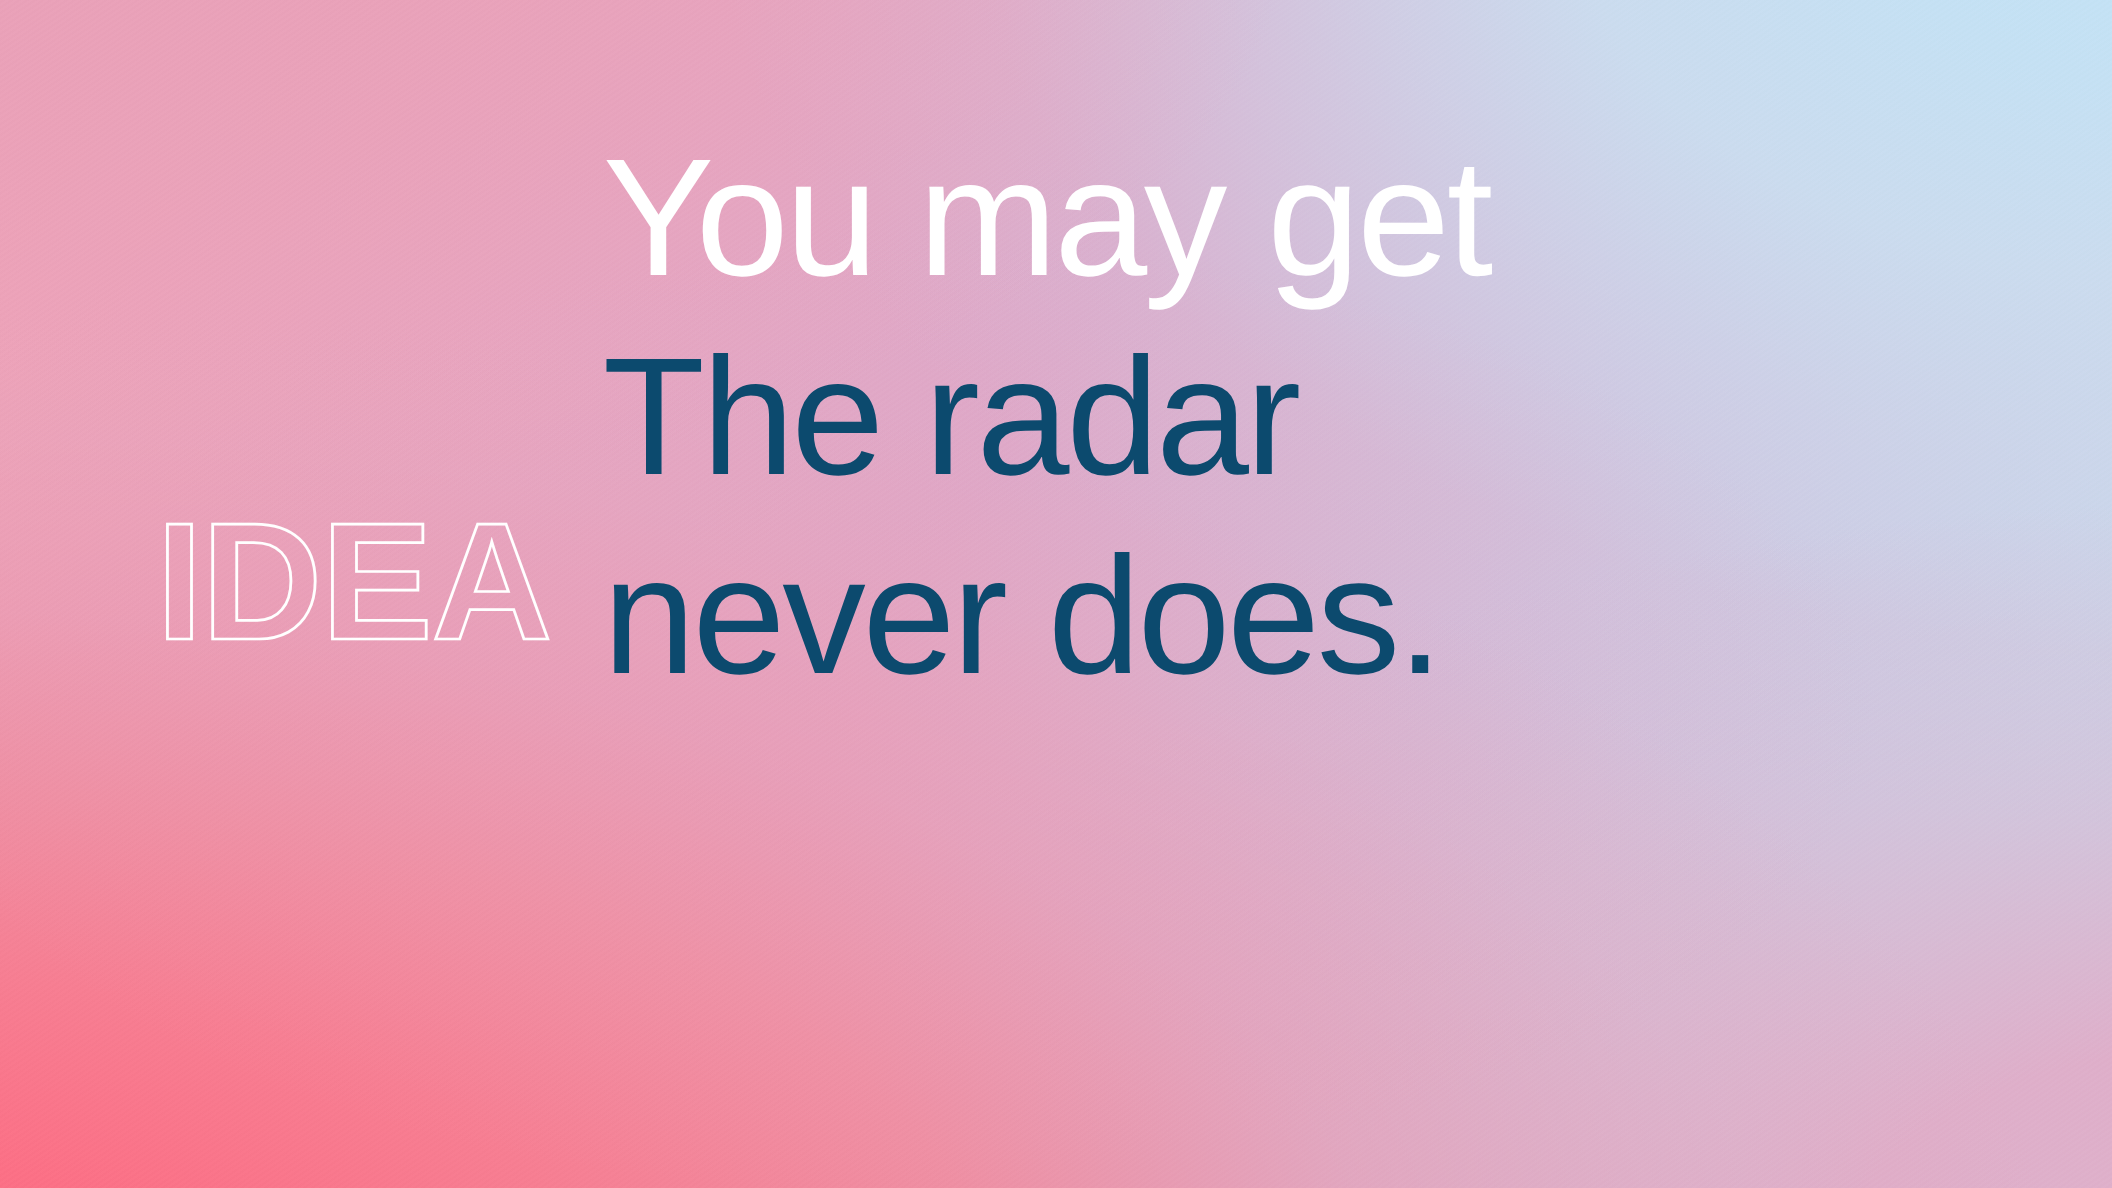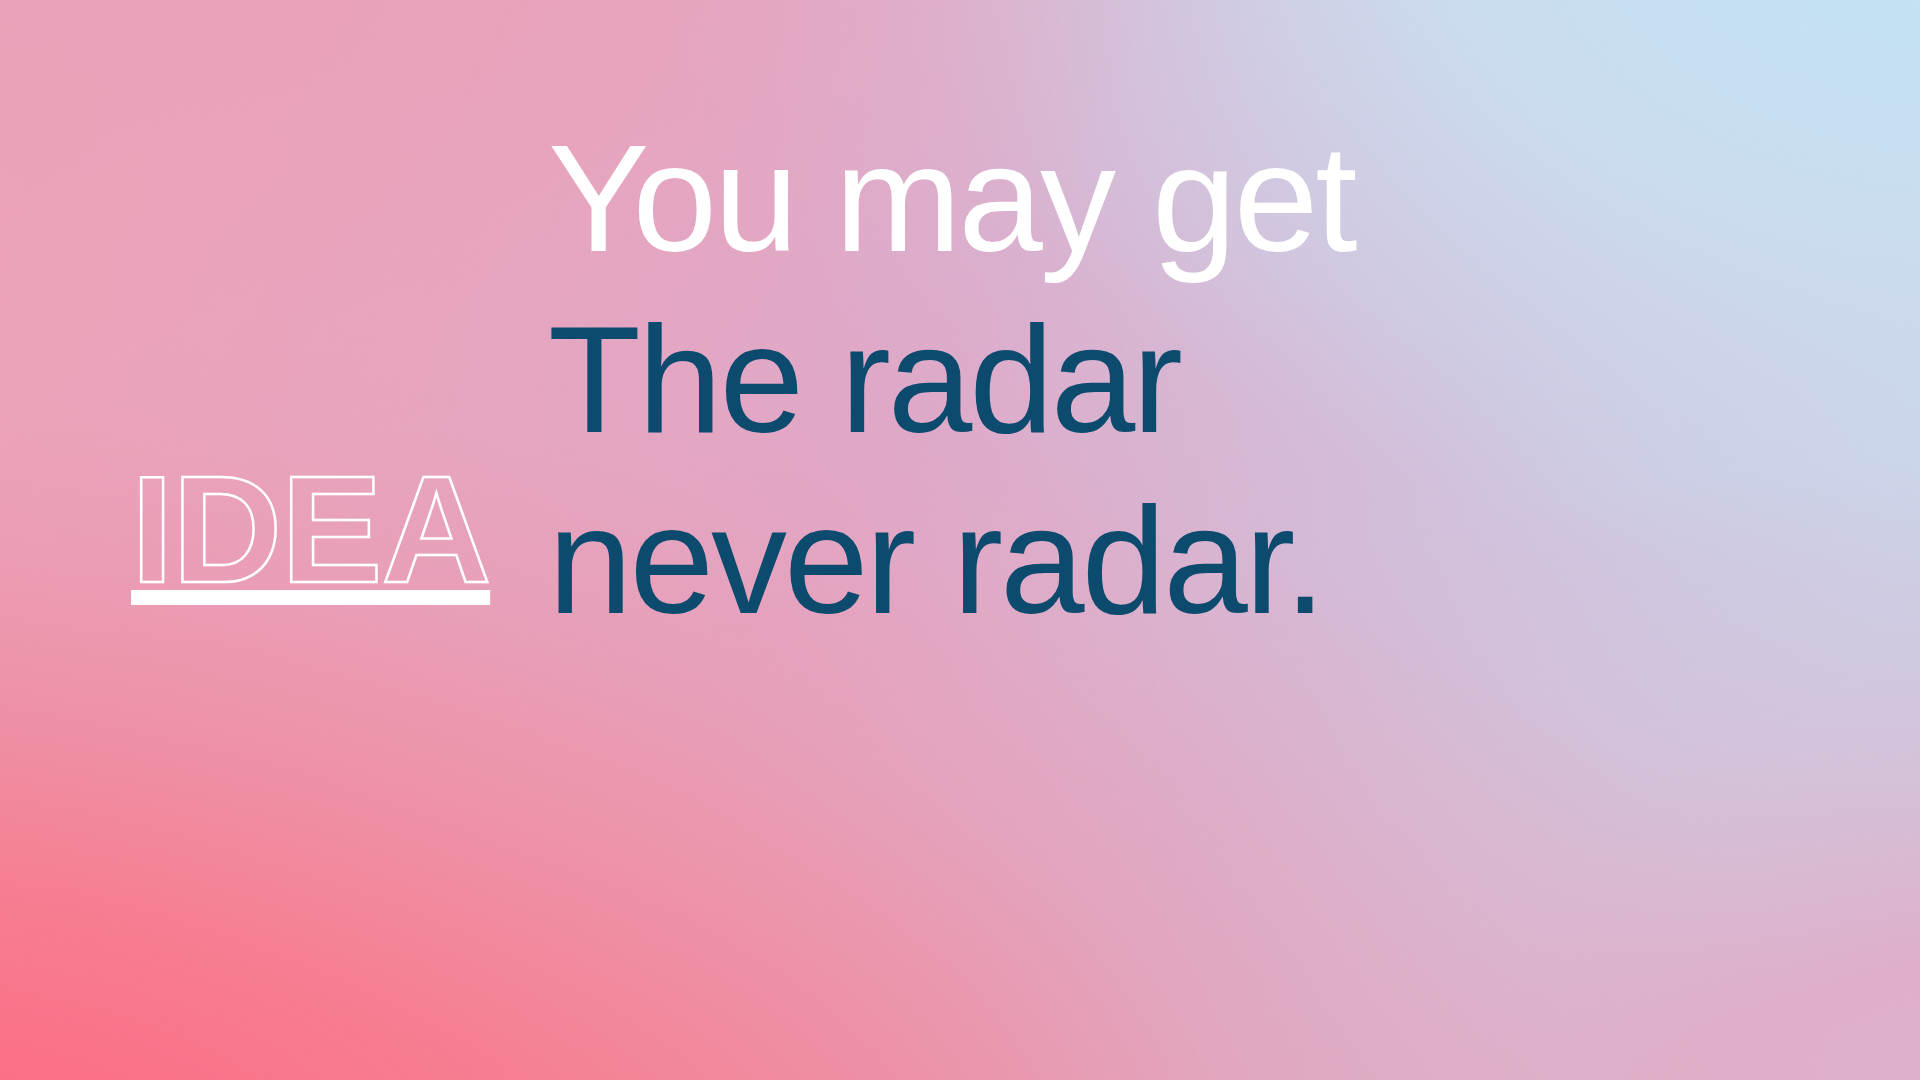--- a/index.html
+++ b/index.html
@@ -104,32 +104,31 @@
 
   
   .content {
     position: absolute;
     inset: 0;
   }
 
   
   .idea-label {
     position: absolute;
-    left: 131px;
+    left: 142px;
     top: 453px;
     font-size: 152px;
     font-weight: bold;
     line-height: 1;
     letter-spacing: -1px;
     color: transparent;
     -webkit-text-stroke: 2.5px #FFFFFF;
     text-stroke: 2.5px #FFFFFF;
     white-space: nowrap;
     user-select: none;
-    text-decoration: underline;
   }
 
   
   .headline {
     position: absolute;
     left: 548px;
     top: 108px;
     width: 1330px;
     font-size: 152px;
     font-weight: normal;
@@ -163,17 +162,17 @@
   <div class="bg-layer bg-softcenter"></div>
   <div class="bg-layer bg-bands"></div>
 
   <div class="content">
 
     <div class="idea-label">IDEA</div>
 
     <div class="headline">
       <span class="line line-white">You may get</span>
       <span class="line line-purple">The radar</span>
-      <span class="line line-purple">never radar.</span>
+      <span class="line line-purple">never does.</span>
     </div>
 
   </div>
 </div>
 
 </body></html>

